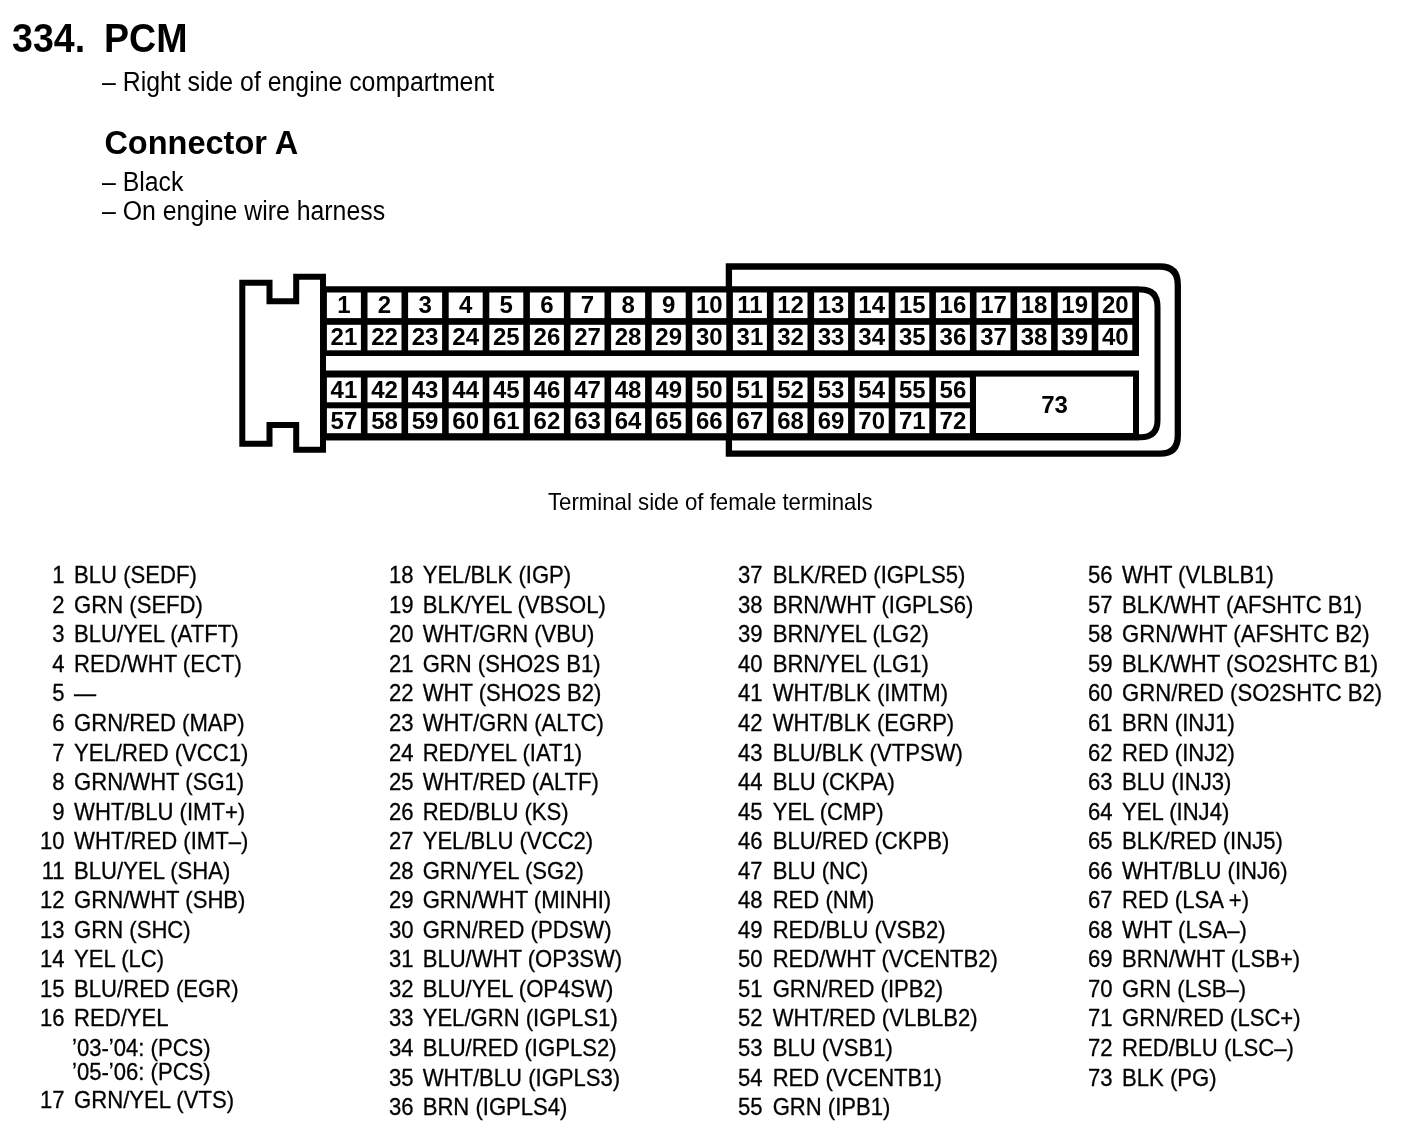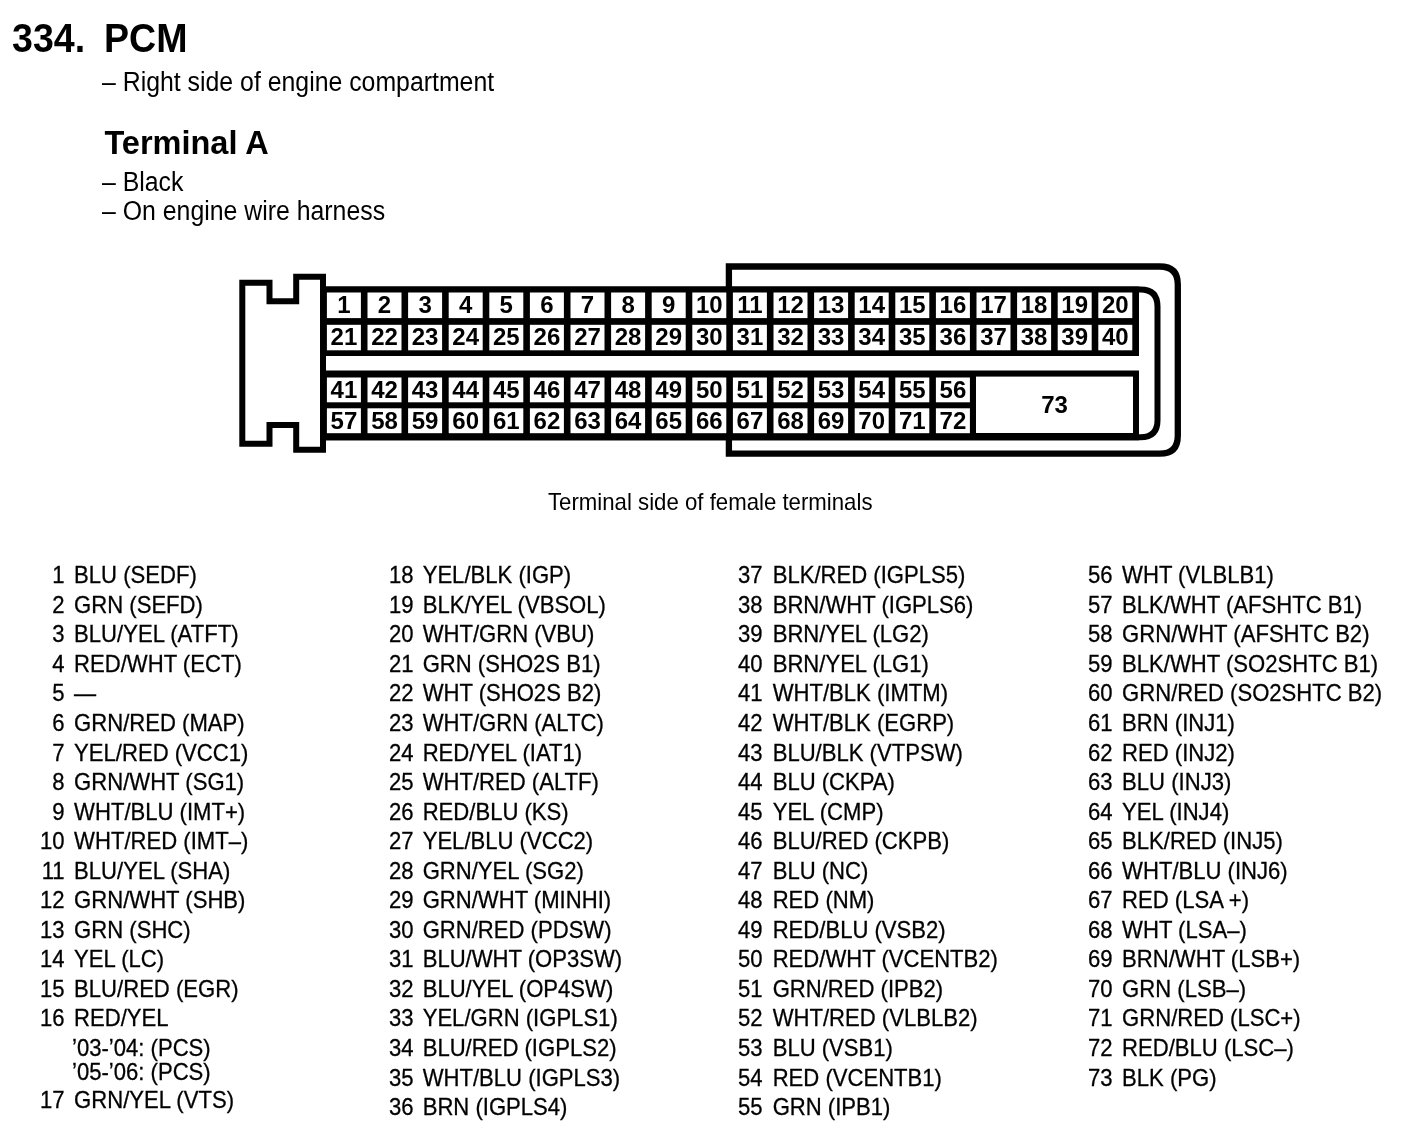--- a/index.html
+++ b/index.html
@@ -7,21 +7,21 @@
 .n{display:inline-block;width:42px;text-align:right}
 .cn{font-size:24px;font-weight:bold;text-anchor:middle;font-family:"Liberation Sans",sans-serif}
 </style></head><body>
 
 <div class="ab" style="left:12.1px;top:16.6px;font-size:41.5px;font-weight:bold;transform:scale(0.905,1)">334.</div>
 
 <div class="ab" style="left:103.9px;top:16.6px;font-size:41.5px;font-weight:bold;transform:scale(0.905,1)">PCM</div>
 
 <div class="ab" style="left:102px;top:69.1px;font-size:27px;transform:scale(0.92,1)">– Right side of engine compartment</div>
 
-<div class="ab" style="left:104.4px;top:126.7px;font-size:32.5px;font-weight:bold">Terminal A</div>
+<div class="ab" style="left:104.4px;top:126.7px;font-size:32.5px;font-weight:bold">Connector A</div>
 
 <div class="ab" style="left:102px;top:168.5px;font-size:27px;transform:scale(0.92,1)">– Black</div>
 
 <div class="ab" style="left:102px;top:198.4px;font-size:27px;transform:scale(0.92,1)">– On engine wire harness</div>
 <svg width="1408" height="1144" viewBox="0 0 1408 1144" style="position:absolute;left:0;top:0" xmlns="http://www.w3.org/2000/svg">
 
 <path d="M 728.9 266.5 H 1159.8 Q 1177.8 266.5 1177.8 284.5 V 435.7 Q 1177.8 453.7 1159.8 453.7 H 728.9 Z" fill="#fff" stroke="#000" stroke-width="6.3"></path>
 
 <path d="M 318 289.5 H 1140.5 Q 1157.5 289.5 1157.5 306.5 V 420.3 Q 1157.5 437.3 1140.5 437.3 H 318 Z" fill="#fff" stroke="#000" stroke-width="6"></path>
 

